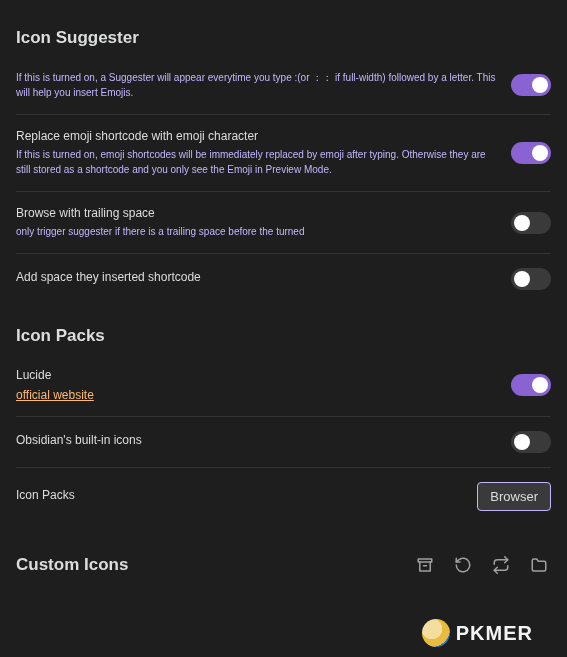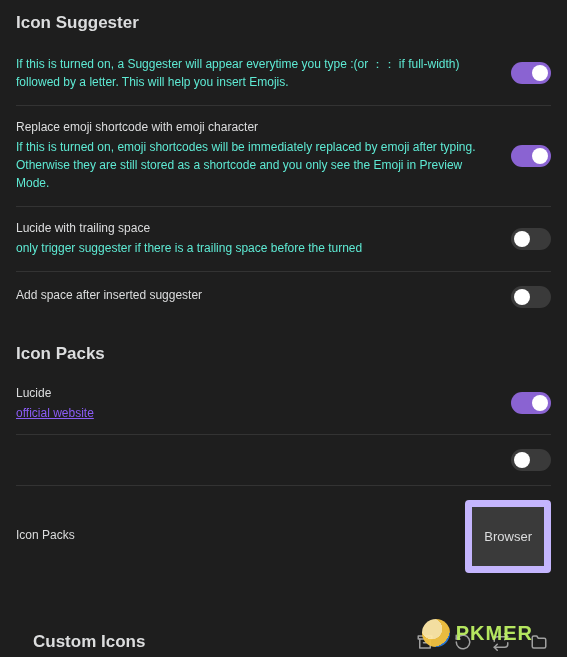--- a/index.html
+++ b/index.html
@@ -10,42 +10,42 @@
   font-size: 14px;
   width: 567px;
   height: 657px;
   padding: 8px 16px;
   overflow: hidden;
 }
 .section-heading {
   font-size: 17px;
   font-weight: 600;
   color: #dcddde;
-  margin: 5px 0 8px;
+  margin: 20px 0 8px;
 }
 .setting-item {
   display: flex;
   align-items: center;
   justify-content: space-between;
   padding: 14px 0;
   border-top: 1px solid #333;
 }
 .setting-info { flex: 1; padding-right: 14px; }
 .setting-name {
   font-size: 12px;
   color: #dcddde;
   margin-bottom: 4px;
 }
 .setting-desc {
-  font-size: 12px;
-  color: #5eead4;
+  font-size: 10px;
+  color: #c4b5fd;
   line-height: 1.5;
 }
 .setting-desc a, .link {
-  color: #8b5cf6;
+  color: #fdba74;
   text-decoration: underline;
   cursor: pointer;
   font-size: 12px;
 }
 .setting-control { flex-shrink: 0; display: flex; align-items: center; gap: 8px; }
 .toggle {
   width: 40px;
   height: 22px;
   border-radius: 11px;
   position: relative;
@@ -60,23 +60,23 @@
   height: 16px;
   border-radius: 50%;
   background: #fff;
   top: 3px;
   transition: left .15s;
 }
 .toggle.off::after { left: 3px; }
 .toggle.on::after { left: 21px; }
 .btn {
   background: #3a3a3a;
-  border: 7px solid #c4b5fd;
-  color: #dcddde;
-  padding: 22px 12px;
+  border: 1px solid #c4b5fd;
+  color: #dcddde;
+  padding: 6px 12px;
   border-radius: 4px;
   font-size: 13px;
   cursor: pointer;
 }
 .icon-btn {
   width: 24px;
   height: 24px;
   display: inline-flex;
   align-items: center;
   justify-content: center;
@@ -97,21 +97,21 @@
   display: flex;
   align-items: center;
   gap: 6px;
   pointer-events: none;
   opacity: 0.95;
 }
 .watermark .orb {
   width: 28px; height: 28px; border-radius: 50%;
   background: radial-gradient(circle at 35% 35%, #ffe9a8 0 40%, #f5c542 41% 70%, #2e7bd6 71% 100%);
 }
-.watermark .txt { color: #bef264; font-weight: 700; font-size: 20px; letter-spacing: 1px; }
+.watermark .txt { color: #ffffff; font-weight: 700; font-size: 20px; letter-spacing: 1px; }
 </style>
 </head>
 <body>
 
 <div class="section-heading">Icon Suggester</div>
 
 <div class="setting-item" style="border-top:none">
   <div class="setting-info">
     <div class="setting-desc">If this is turned on, a Suggester will appear everytime you type :(or ：： if full-width) followed by a letter. This will help you insert Emojis.</div>
   </div>
@@ -125,68 +125,69 @@
     <div class="setting-name">Replace emoji shortcode with emoji character</div>
     <div class="setting-desc">If this is turned on, emoji shortcodes will be immediately replaced by emoji after typing. Otherwise they are still stored as a shortcode and you only see the Emoji in Preview Mode.</div>
   </div>
   <div class="setting-control">
     <div class="toggle on"></div>
   </div>
 </div>
 
 <div class="setting-item">
   <div class="setting-info">
-    <div class="setting-name">Lucide with trailing space</div>
+    <div class="setting-name">Browse with trailing space</div>
     <div class="setting-desc">only trigger suggester if there is a trailing space before the turned</div>
   </div>
   <div class="setting-control">
     <div class="toggle off"></div>
   </div>
 </div>
 
 <div class="setting-item">
   <div class="setting-info">
-    <div class="setting-name">Add space after inserted suggester</div>
+    <div class="setting-name">Add space they inserted shortcode</div>
   </div>
   <div class="setting-control">
     <div class="toggle off"></div>
   </div>
 </div>
 
 <div class="section-heading" style="margin-top:22px">Icon Packs</div>
 
 <div class="setting-item" style="border-top:none">
   <div class="setting-info">
     <div class="setting-name">Lucide</div>
     <a class="link">official website</a>
   </div>
   <div class="setting-control">
     <div class="toggle on"></div>
   </div>
 </div>
 
 <div class="setting-item">
   <div class="setting-info">
+    <div class="setting-name">Obsidian's built-in icons</div>
   </div>
   <div class="setting-control">
     <div class="toggle off"></div>
   </div>
 </div>
 
 <div class="setting-item">
   <div class="setting-info">
     <div class="setting-name">Icon Packs</div>
   </div>
   <div class="setting-control">
     <button class="btn">Browser</button>
   </div>
 </div>
 
 <div class="custom-heading-row">
-  <div class="section-heading" style="margin:17px">Custom Icons</div>
+  <div class="section-heading" style="margin:0">Custom Icons</div>
   <div style="display:flex;gap:14px;">
     <span class="icon-btn">
       <svg viewBox="0 0 24 24">
           <rect x="3" y="4" width="18" height="4"></rect>
           <path d="M5 8v12h14V8"></path>
           <line x1="10" y1="13" x2="14" y2="13"></line>
         </svg>
     </span>
     <span class="icon-btn">
       <svg viewBox="0 0 24 24">

